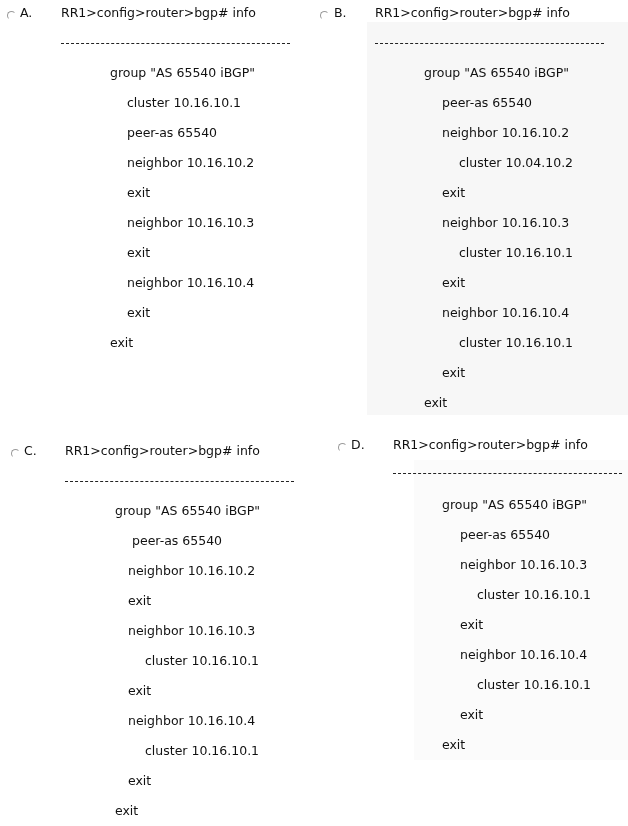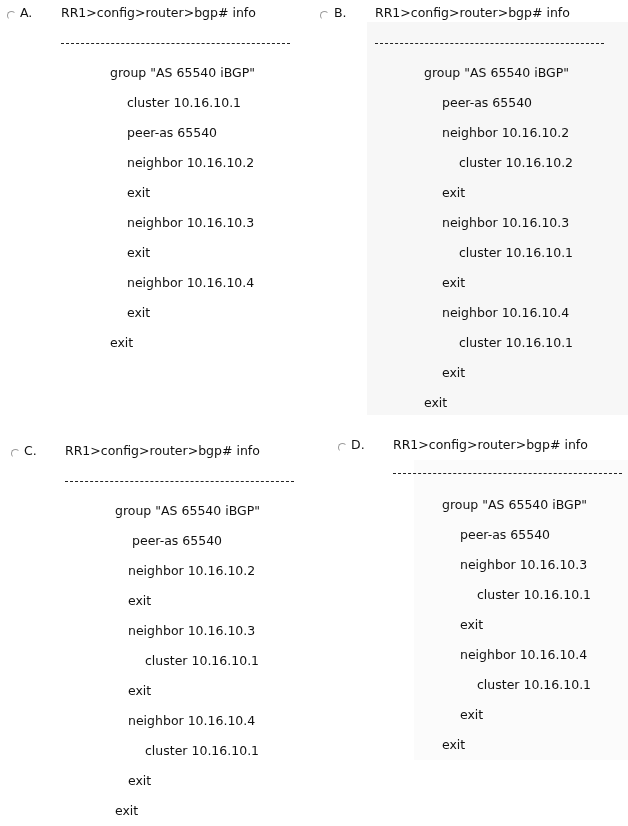--- a/index.html
+++ b/index.html
@@ -44,21 +44,21 @@
 
 <div class="panel-bg" style="left:367px;top:22px;width:261px;height:393px;"></div>
 <div class="option" style="left:0;top:0;width:628px;height:420px;">
   <span class="radio" style="left:320px;top:11px;"></span>
   <span class="letter" style="left:334px;top:5px;">B.</span>
   <span class="prompt" style="left:375px;top:5px;">RR1&gt;config&gt;router&gt;bgp# info</span>
   <div class="sep" style="left:375px;top:43px;width:229px;"></div>
   <span class="line" style="left:424px;top:65px;">group "AS 65540 iBGP"</span>
   <span class="line" style="left:442px;top:95px;">peer-as 65540</span>
   <span class="line" style="left:442px;top:125px;">neighbor 10.16.10.2</span>
-  <span class="line" style="left:459px;top:155px;">cluster 10.16.10.2</span>
+  <span class="line" style="left:459px;top:155px;">cluster 10.04.10.2</span>
   <span class="line" style="left:442px;top:185px;">exit</span>
   <span class="line" style="left:442px;top:215px;">neighbor 10.16.10.3</span>
   <span class="line" style="left:459px;top:245px;">cluster 10.16.10.1</span>
   <span class="line" style="left:442px;top:275px;">exit</span>
   <span class="line" style="left:442px;top:305px;">neighbor 10.16.10.4</span>
   <span class="line" style="left:459px;top:335px;">cluster 10.16.10.1</span>
   <span class="line" style="left:442px;top:365px;">exit</span>
   <span class="line" style="left:424px;top:395px;">exit</span>
 </div>
 

